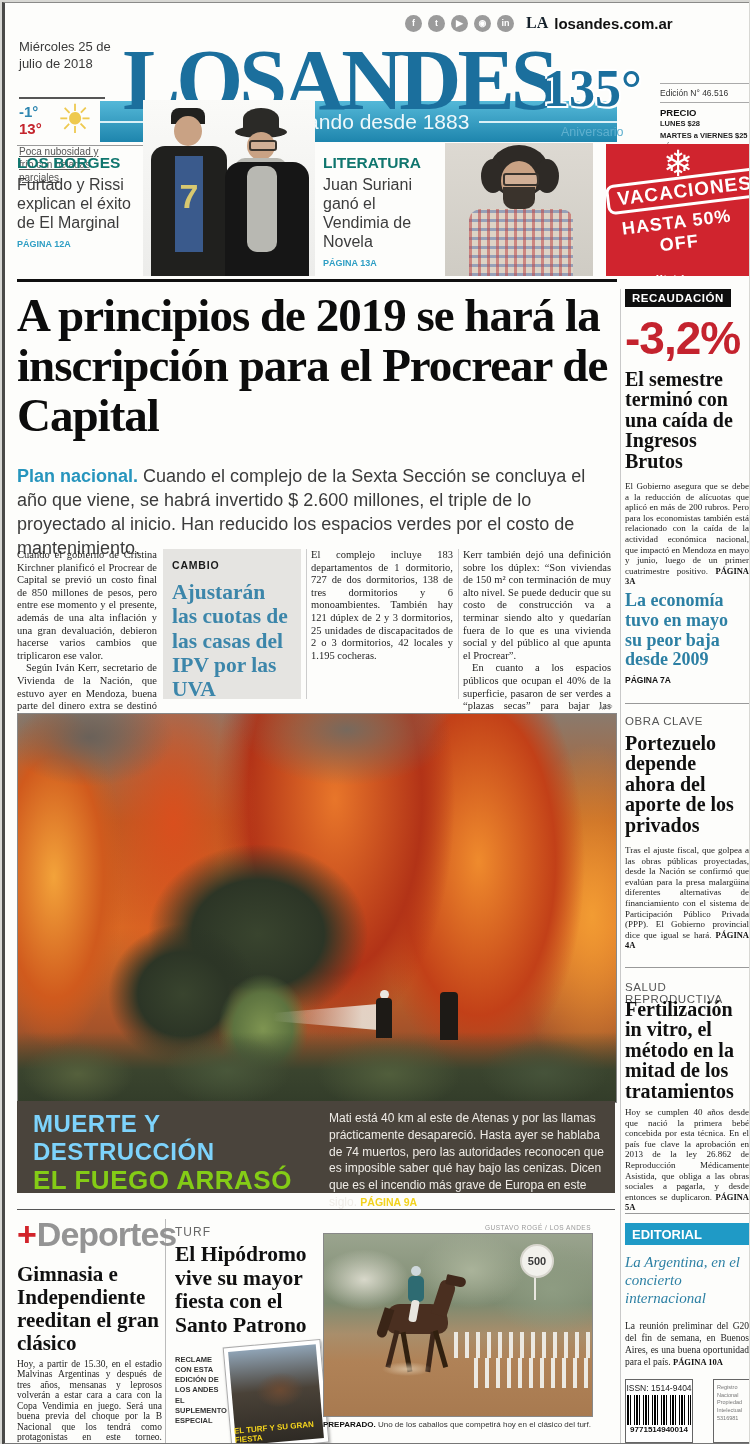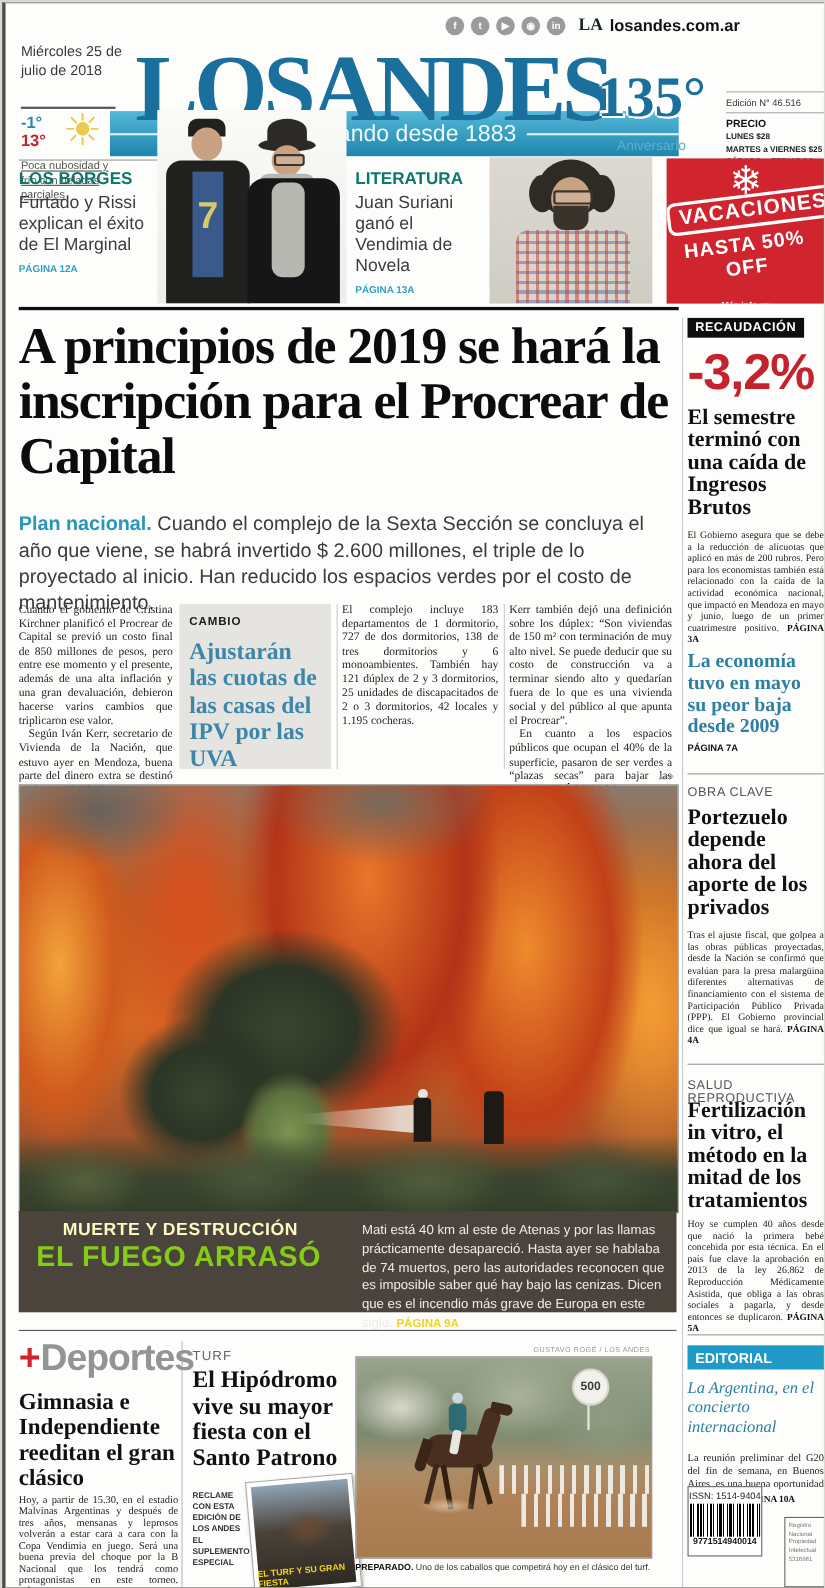--- a/index.html
+++ b/index.html
@@ -74,21 +74,21 @@
     radial-gradient(ellipse 80px 44px at 35% 55%,#49573a 0,rgba(73,87,58,0) 80%),
     radial-gradient(ellipse 90px 46px at 62% 60%,#515e3c 0,rgba(81,94,60,0) 80%),
     radial-gradient(ellipse 80px 42px at 88% 58%,#46533a 0,rgba(70,83,58,0) 80%),
     linear-gradient(180deg,rgba(58,68,46,0) 0,#3a442e 55%,#333d2a 100%);}
   .brighttree{background:radial-gradient(ellipse closest-side,#7e9451 0,#5d7340 65%,rgba(93,115,64,0) 100%);}
   .fireman{background:#1d1a16;border-radius:4px 4px 0 0;}
   .helmet{background:#e8e6e0;border-radius:50%;}
   .spray{background:linear-gradient(90deg,rgba(236,233,224,0) 0,rgba(236,233,224,0.85) 85%);clip-path:polygon(0 35%,100% 0,100% 100%,0 65%);}
   
   .banner{background:#4a443c;}
-  .banner-kicker{color:#fef9c3;font-weight:800;font-size:16px;letter-spacing:0.5px;margin-left:24px;}
+  .banner-kicker{color:#7dd3fc;font-weight:800;font-size:24px;letter-spacing:0.5px;}
   .banner-line{color:#84cc16;font-weight:800;font-size:26px;line-height:1.1;letter-spacing:0.5px;}
   .banner-sum{color:#efece7;font-size:12px;line-height:1.4;}
   .banner-sum .ref{color:#f2d21d;font-weight:bold;font-size:10.5px;}
   
   .sb-label{background:#0e0e0e;color:#fff;font-weight:bold;font-size:11.5px;letter-spacing:0.5px;padding:3px 7px;display:inline-block;}
   .sb-figure{color:#c4232e;font-weight:800;font-size:46px;letter-spacing:-1px;}
   .sb-title{font-family:"Liberation Serif",serif;font-weight:bold;font-size:20px;line-height:1.02;color:#101010;}
   .sb-title-blue{font-family:"Liberation Serif",serif;font-weight:bold;font-size:18px;line-height:1.1;color:#2d80a4;}
   .sb-kicker{font-size:11.5px;color:#555;letter-spacing:0.6px;}
   .sb-body{font-family:"Liberation Serif",serif;font-size:9px;line-height:1.18;color:#222;}
@@ -298,21 +298,21 @@
   <div class="abs hrule-lt" style="left:620px;top:964px;width:125px;"></div>
   <div class="abs sb-kicker" style="left:620px;top:978px;">SALUD REPRODUCTIVA</div>
   <div class="abs sb-title" style="left:620px;top:996px;width:126px;">Fertilización in vitro, el método en la mitad de los tratamientos</div>
   <div class="abs sb-body jt" style="left:620px;top:1104px;width:124px;"><span>Hoy se cumplen 40 años desde que nació la primera bebé concebida por esta técnica. En el país fue clave la aprobación en 2013 de la ley 26.862 de Reproducción Médicamente Asistida, que obliga a las obras sociales a pagarla, y desde entonces se duplicaron. </span><span class="sb-page">PÁGINA 5A</span></div>
 
   <div class="abs hrule-lt" style="left:620px;top:1210px;width:125px;"></div>
   <div class="abs ed-bar" style="left:620px;top:1220px;width:125px;height:22px;">EDITORIAL</div>
   <div class="abs ed-title" style="left:620px;top:1250px;width:122px;">La Argentina, en el concierto internacional</div>
   <div class="abs sb-body jt" style="left:620px;top:1318px;width:124px;font-size:9.5px;line-height:1.25;"><span>La reunión preliminar del G20 del fin de semana, en Buenos Aires, es una buena oportunidad para el país. </span><span class="sb-page">PÁGINA 10A</span></div>
 
-  <div class="abs issn-box" style="left:620px;top:1348px;width:68px;height:64px;">
+  <div class="abs issn-box" style="left:620px;top:1376px;width:68px;height:64px;">
     <div class="issn-text">ISSN: 1514-9404</div>
     <div class="barcode" style="width:64px;"></div>
     <div class="barcode-num">9771514940014</div>
   </div>
   <div class="abs registro" style="left:708px;top:1376px;width:37px;height:64px;">Registro Nacional Propiedad Intelectual 5316981</div>
 
   <div class="abs hrule" style="left:12px;top:1206px;width:598px;"></div>
   <div class="abs vrule" style="left:160px;top:1216px;height:224px;background:#bbb;"></div>
 
   <div class="abs" style="left:12px;top:1212px;">

